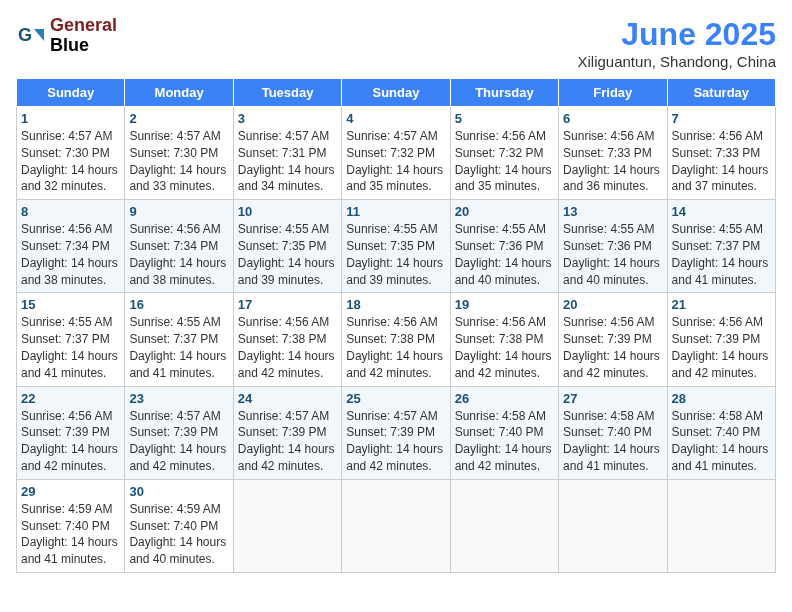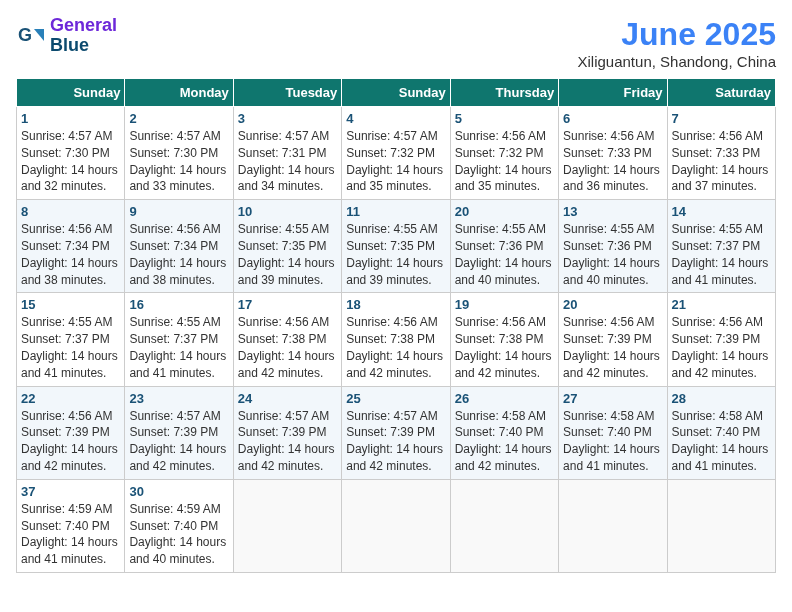--- a/index.html
+++ b/index.html
@@ -20,21 +20,21 @@
       display: flex;
       align-items: center;
     }
     .logo-text {
       font-size: 18px;
       font-weight: bold;
       color: #1a5276;
       line-height: 1.1;
     }
     .logo-text span {
-      color: #6d28d9;
+      color: #7f1d1d;
     }
     .logo-icon {
       width: 30px;
       height: 30px;
       margin-right: 4px;
     }
     .title-area {
       text-align: right;
     }
     .cal-title {
@@ -45,24 +45,24 @@
     .cal-subtitle {
       font-size: 15px;
       color: #333;
     }
     table {
       width: 100%;
       border-collapse: collapse;
       font-size: 11px;
     }
     thead tr th {
-      background: #0f766e;
+      background: #3b82f6;
       color: #fff;
       padding: 6px 4px;
-      text-align: right;
+      text-align: center;
       font-size: 13px;
       font-weight: bold;
       border: 1px solid #fff;
     }
     tbody tr td {
       border: 1px solid #ccc;
       vertical-align: top;
       padding: 4px;
       width: 108px;
       min-height: 70px;
@@ -92,21 +92,21 @@
 
 <div class="header-area">
   <div class="logo">
     <svg class="logo-icon" viewBox="0 0 30 30">
       <text x="2" y="20" font-size="18" font-weight="bold" fill="#1a5276">G</text>
       <polygon points="18,8 28,8 28,20" fill="#2980b9"></polygon>
     </svg>
     <div>
       <div class="logo-text">
         <span>General</span><br>
-        <span style="color:#0c4a6e">Blue</span>
+        <span style="color:#000000">Blue</span>
       </div>
     </div>
   </div>
   <div class="title-area">
     <div class="cal-title">June 2025</div>
     <div class="cal-subtitle">Xiliguantun, Shandong, China</div>
   </div>
 </div>
 
 <table>
@@ -180,21 +180,21 @@
         <td><span class="day-num">25</span>
 <span class="day-detail">Sunrise: 4:57 AM<br>Sunset: 7:39 PM<br>Daylight: 14 hours and 42 minutes.</span></td>
         <td><span class="day-num">26</span>
 <span class="day-detail">Sunrise: 4:58 AM<br>Sunset: 7:40 PM<br>Daylight: 14 hours and 42 minutes.</span></td>
         <td><span class="day-num">27</span>
 <span class="day-detail">Sunrise: 4:58 AM<br>Sunset: 7:40 PM<br>Daylight: 14 hours and 41 minutes.</span></td>
         <td><span class="day-num">28</span>
 <span class="day-detail">Sunrise: 4:58 AM<br>Sunset: 7:40 PM<br>Daylight: 14 hours and 41 minutes.</span></td>
       </tr>
       <tr>
-        <td><span class="day-num">37</span>
+        <td><span class="day-num">29</span>
 <span class="day-detail">Sunrise: 4:59 AM<br>Sunset: 7:40 PM<br>Daylight: 14 hours and 41 minutes.</span></td>
         <td><span class="day-num">30</span>
 <span class="day-detail">Sunrise: 4:59 AM<br>Sunset: 7:40 PM<br>Daylight: 14 hours and 40 minutes.</span></td>
         <td class="empty"></td>
         <td class="empty"></td>
         <td class="empty"></td>
         <td class="empty"></td>
         <td class="empty"></td>
       </tr>
     </tbody>

